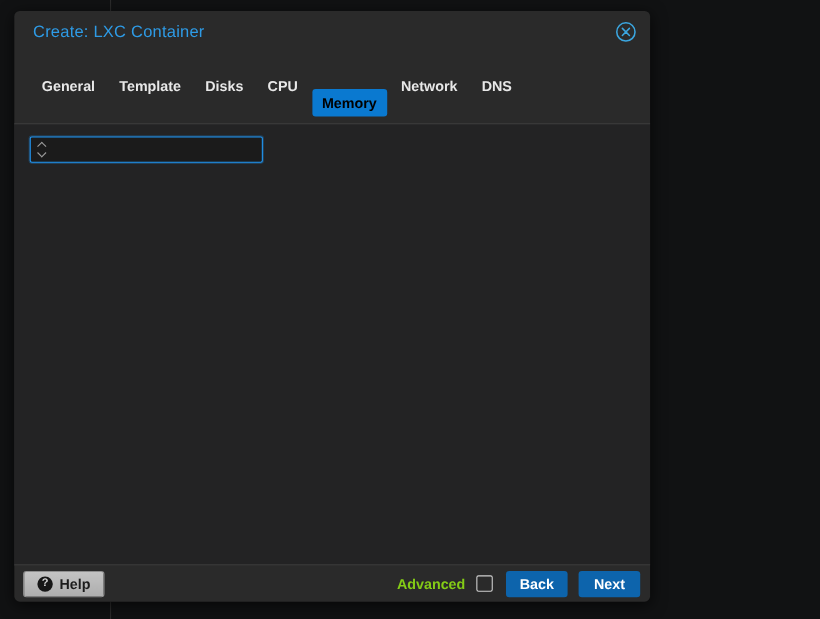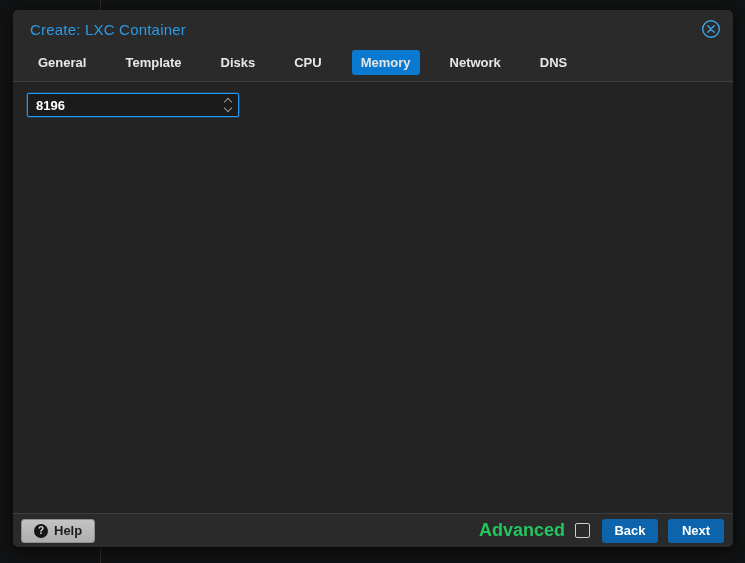--- a/index.html
+++ b/index.html
@@ -21,45 +21,45 @@
     background:var(--page-bg);
     font-family:"Liberation Sans","DejaVu Sans",sans-serif;
     position:relative;
     color:#e6e6e6;
   }
   .bg-line{position:absolute;width:1px;background:#2b2b2b;left:100px;}
   .bg-line.top{top:0;height:10px;}
   .bg-line.bottom{top:547px;height:16px;}
 
   .dialog{
-    position:absolute;left:13px;top:10px;width:720px;height:537px;
+    position:absolute;left:13px;top:10px;width:578px;height:537px;
     background:var(--dialog-bg);
     border-radius:5px;
     box-shadow:0 3px 14px rgba(0,0,0,.65);
     display:flex;flex-direction:column;
   }
   .dialog-header{
     height:38px;display:flex;align-items:center;
     padding:0 12px 0 17px;flex:0 0 auto;
   }
   .dialog-title{
     color:var(--title);font-size:15px;font-weight:400;letter-spacing:.2px;flex:1;
   }
   .close-btn{width:20px;height:20px;cursor:pointer;display:flex;align-items:center;justify-content:center;}
   .close-btn svg{display:block;}
 
   .tab-bar{
-    display:flex;align-items:center;gap:21px;
+    display:flex;align-items:center;gap:4px;
     padding:2px 0 6px 16px;flex:0 0 auto;
   }
   .tab{
     font-size:13px;font-weight:700;color:#e8e8e8;
     padding:5px 9px;border-radius:3px;cursor:pointer;white-space:nowrap;
   }
-  .tab.active{background:var(--tab-active-bg);color:#e5e5e5;}
+  .tab.active{background:var(--tab-active-bg);color:#000000;margin-top:31px;}
 
   .panel{
     flex:1 1 auto;
     background:var(--panel-bg);
     border:1px solid var(--panel-border);
     border-left:none;border-right:none;
     padding:11px 0 0 14px;
   }
   .form-row{display:flex;align-items:center;height:24px;margin-bottom:7px;}
   .form-label{width:120px;font-size:13px;font-weight:700;color:#f2f2f2;}
@@ -92,21 +92,21 @@
     border:1px solid #8f8f8f;border-radius:3px;
     height:24px;padding:0 12px;cursor:pointer;
     color:#1c1c1c;font-size:13px;font-weight:600;
   }
   .qmark{
     width:14px;height:14px;border-radius:50%;background:#161616;
     color:#d6d6d6;font-size:10px;font-weight:700;
     display:flex;align-items:center;justify-content:center;
   }
   .footer-spacer{flex:1;}
-  .advanced-label{font-size:18px;font-weight:600;color:#22c55e;cursor:default;}
+  .advanced-label{font-size:13px;font-weight:600;color:#84cc16;cursor:default;}
   .checkbox{
     width:15px;height:15px;border:1px solid #cfcfcf;border-radius:2px;
     background:transparent;cursor:pointer;margin-right:2px;
   }
   .btn{
     min-width:56px;height:24px;border:none;border-radius:3px;
     background:var(--button-bg);color:#fff;
     font-family:inherit;font-size:13px;font-weight:700;
     cursor:pointer;padding:0 12px;
   }
@@ -136,21 +136,20 @@
     <span class="tab">CPU</span>
     <span class="tab active">Memory</span>
     <span class="tab">Network</span>
     <span class="tab">DNS</span>
   </div>
 
   <div class="panel">
 
     <div class="form-row">
       <div class="field focused">
-        <span class="field-value">8196</span>
         <span class="spinner">
           <span class="chev up"></span>
           <span class="chev down"></span>
         </span>
       </div>
     </div>
 
     <div class="form-row">
     </div>
 

